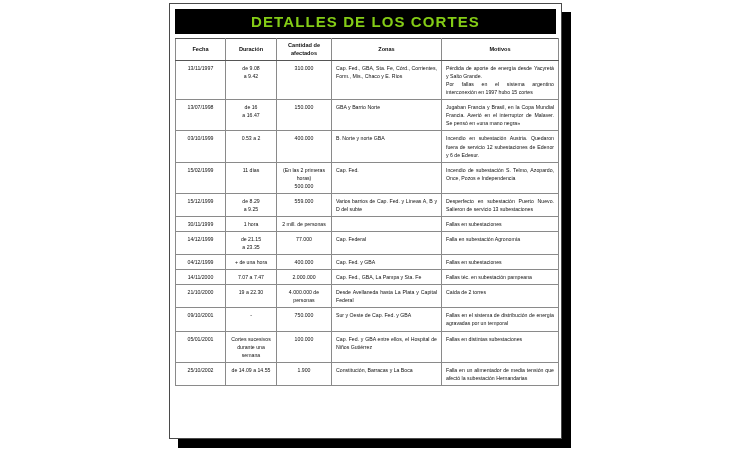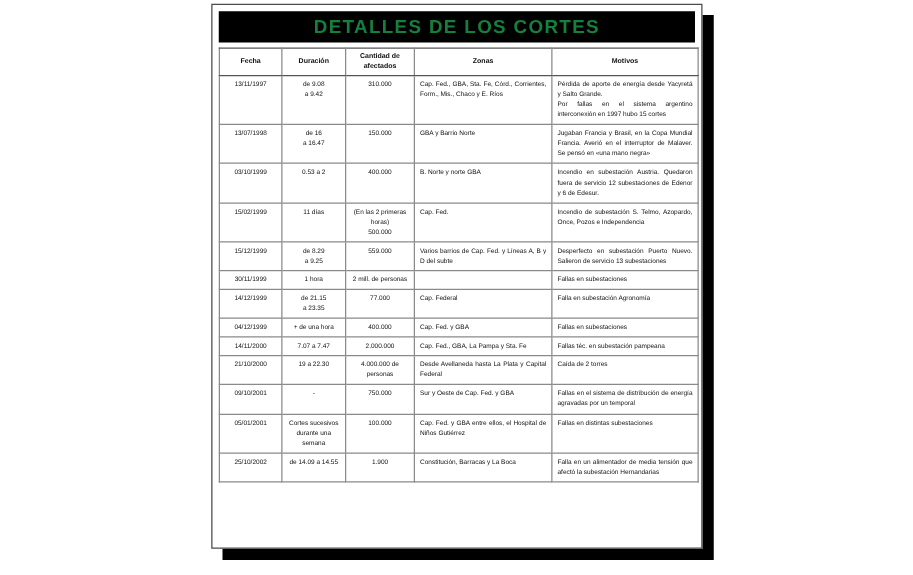--- a/index.html
+++ b/index.html
@@ -45,21 +45,21 @@
   
   .title-banner {
     height: 25px;
     background: #000000;
     display: flex;
     align-items: center;
     justify-content: center;
     margin-bottom: 4px;
   }
   .title-banner .title-text {
-    color: #15803d;
+    color: #84cc16;
     font-size: 15px;
     font-weight: bold;
     letter-spacing: 1.1px;
     font-family: "Liberation Sans", sans-serif;
     line-height: 1;
     white-space: nowrap;
   }
 
   
   table.cortes {

